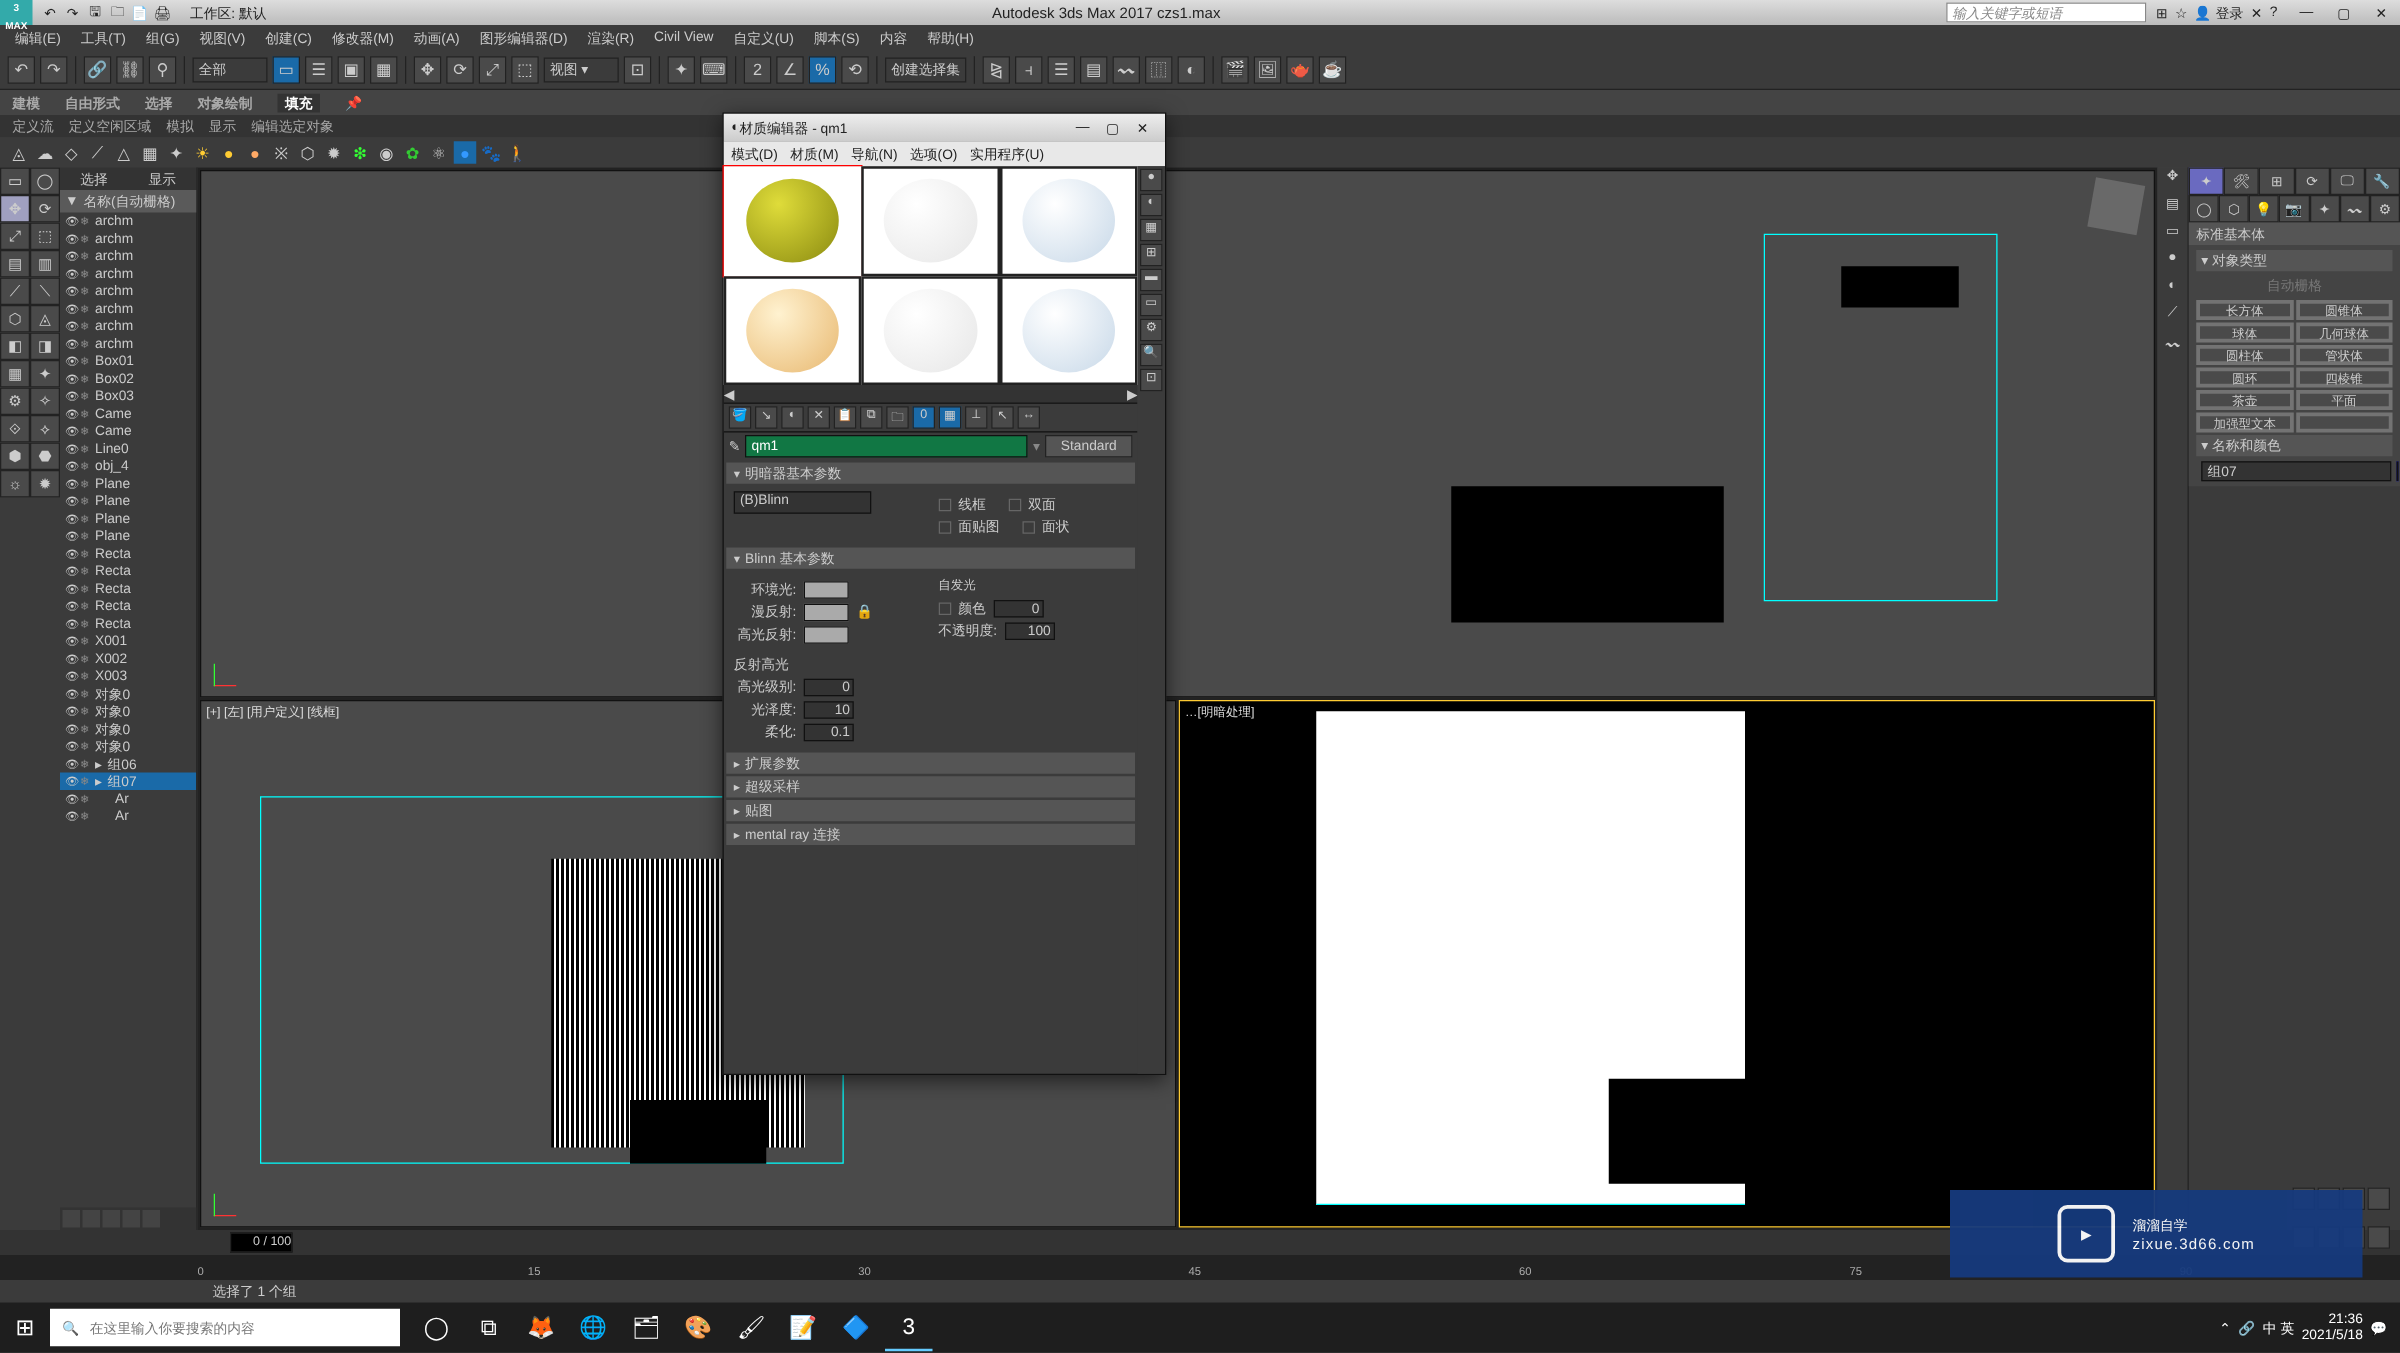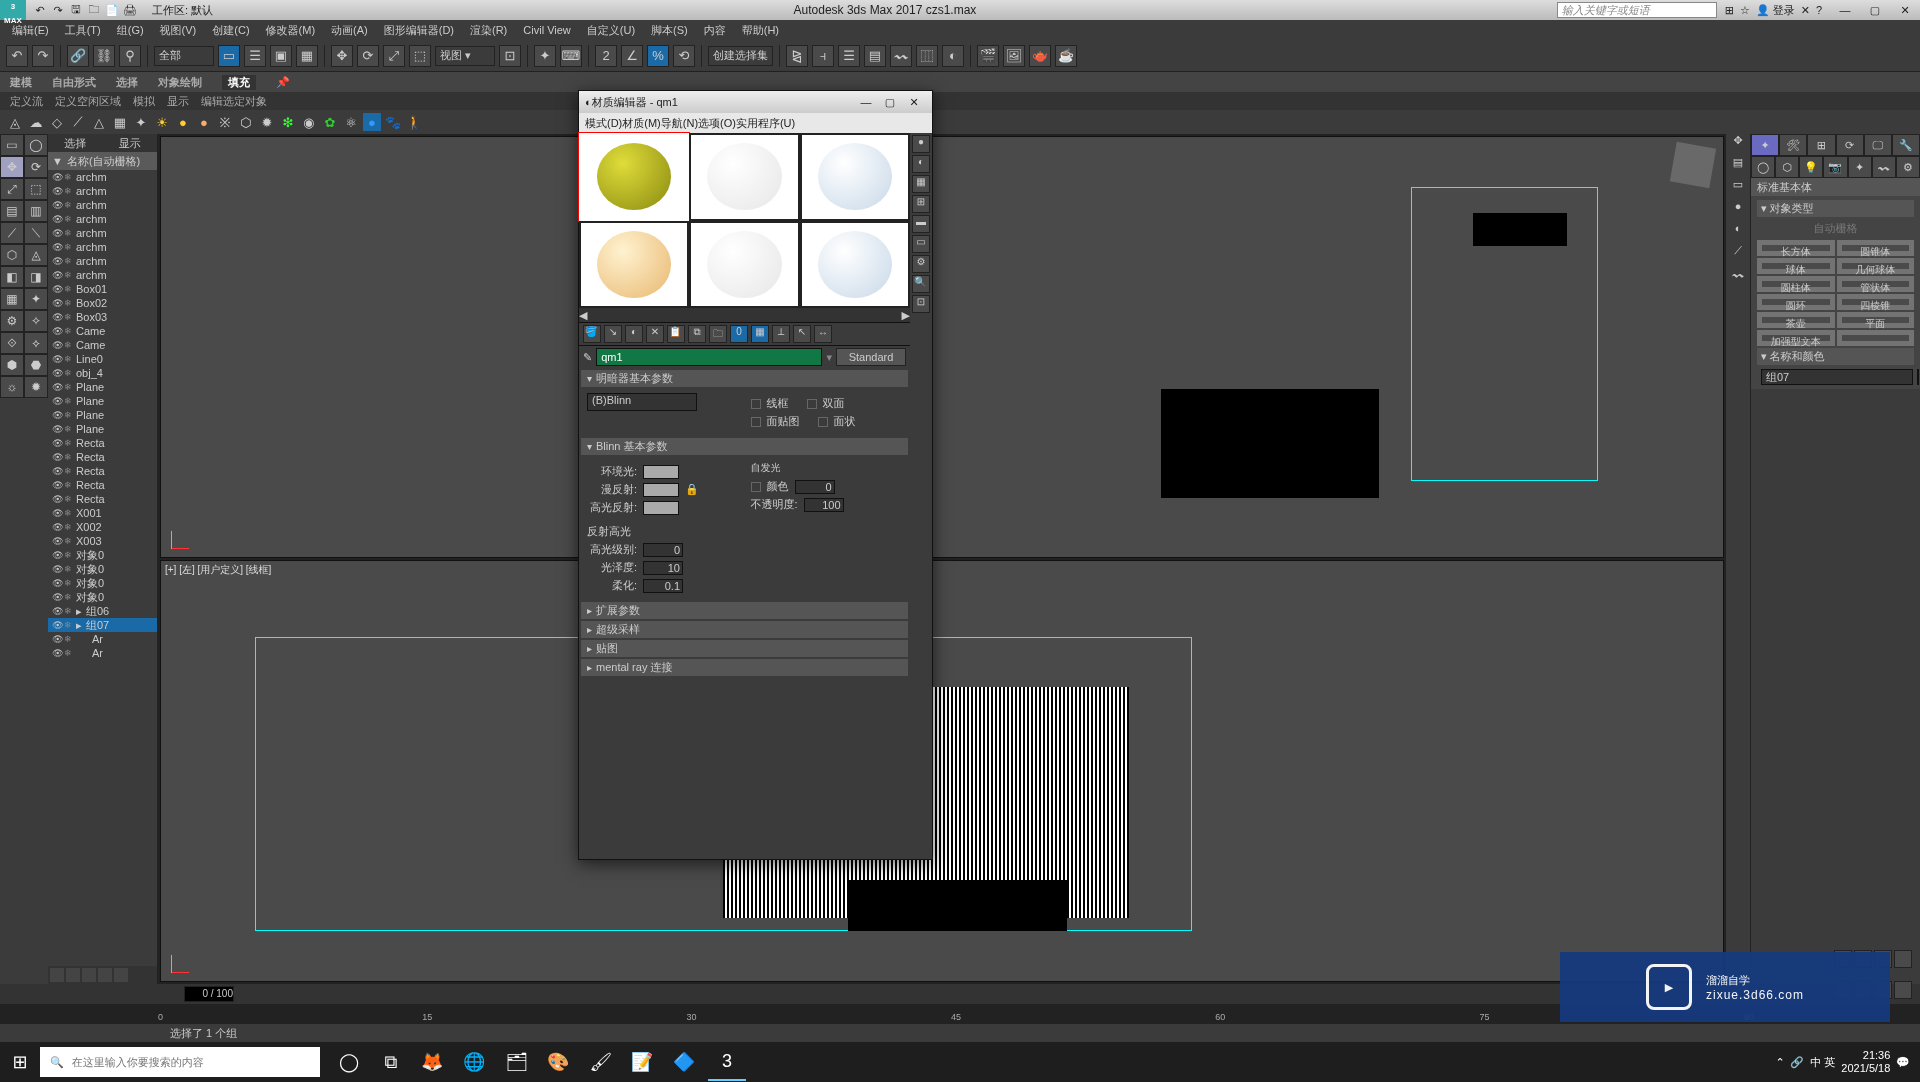--- a/index.html
+++ b/index.html
@@ -73,31 +73,31 @@
 .vp .axis::after  { content:""; position:absolute; width:1px; height:18px; background:#3f3; bottom:0; left:0; }
 
 
 .cmd { width:170px; background:#3b3b3b; border-left:1px solid #222; display:flex; flex-direction:column; }
 .cmd .tabs { height:22px; display:flex; }
 .cmd .tabs .t { flex:1; border:1px solid #222; display:flex; align-items:center; justify-content:center; background:#4a4a4a; }
 .cmd .hdr { height:18px; background:#555; padding:0 6px; display:flex; align-items:center; }
 .cmd .roll { background:#444; padding:2px 6px; }
 .cmd .roll .ttl { background:#555; padding:1px 4px; margin:2px 0; }
 .cmd .roll .btnrow { display:flex; gap:2px; margin:2px 0; }
-.cmd .roll .btnrow .b { flex:1; height:16px; background:#4a4a4a; border:5px solid #737373; text-align:center; font-size:10px; line-height:14px; }
+.cmd .roll .btnrow .b { flex:1; height:16px; background:#4a4a4a; border:3px solid #737373; text-align:center; font-size:10px; line-height:14px; }
 .cmd .nmcol { display:flex; align-items:center; gap:4px; padding:2px 4px; }
 .cmd .nmcol input { flex:1; height:16px; background:#333; border:1px solid #111; color:#ccc; padding:0 4px; }
 .cmd .nmcol .sw { width:20px; height:16px; background:#44f; border:1px solid #111; }
 
 
 .mated { position:absolute; left:578px; top:90px; width:355px; height:770px; background:#3b3b3b; border:1px solid #111; box-shadow:0 4px 16px rgba(0,0,0,.6); display:flex; flex-direction:column; z-index:50; }
 .mated .mt-title { height:22px; background:linear-gradient(#eee,#ccc); color:#222; display:flex; align-items:center; padding:0 6px; }
 .mated .mt-title .txt { flex:1; }
 .mated .mt-title .wc { width:24px; text-align:center; }
-.mated .mt-menu { height:20px; background:#e8e8e8; color:#222; display:flex; align-items:center; padding:0 6px; }
+.mated .mt-menu { height:20px; background:#e8e8e8; color:#222; display:flex; align-items:center; padding:0 6px; gap:10px; }
 .mated .mt-body { flex:1; display:flex; }
 .mated .mt-slots { flex:1; display:flex; flex-direction:column; }
 .mated .slotgrid { height:175px; display:flex; flex-wrap:wrap; background:#222; }
 .mated .slot { width:33.33%; height:50%; background:#fff; border:2px solid #222; position:relative; display:flex; align-items:center; justify-content:center; }
 .mated .slot.sel { border:2px solid #fff; outline:1px solid #f00; }
 .mated .ball { width:70%; height:80%; border-radius:50%; }
 .mated .side { width:22px; background:#3b3b3b; display:flex; flex-direction:column; gap:2px; padding:2px 0; align-items:center; }
 .mated .side .s { width:18px; height:18px; background:#4a4a4a; border:1px solid #222; font-size:10px; text-align:center; }
 .mated .mt-tool { height:24px; background:#3b3b3b; border-top:1px solid #111; border-bottom:1px solid #111; display:flex; align-items:center; padding:0 4px; gap:3px; }
 .mated .mt-tool .mtb { width:18px; height:18px; background:#4a4a4a; border:1px solid #222; font-size:10px; text-align:center; }
@@ -548,20 +548,26 @@
       </div>
     </div>
     <div class="vp-row">
       <div class="vp">
         <div class="lbl">[+] [左] [用户定义] [线框]</div>
         <div class="obj-cyan" style="left:6%;top:18%;width:60%;height:70%"></div>
         <div class="obj-light striped" style="left:36%;top:30%;width:26%;height:55%"></div>
         <div class="obj-dark" style="left:44%;bottom:12%;width:14%;height:12%"></div>
         <div class="axis"></div>
       </div>
+      <div class="vp sel" style="background:#000">
+        <div class="lbl">…[明暗处理]</div>
+        <div class="obj-light" style="left:14%;top:2%;width:44%;height:94%"></div>
+        <div class="obj-dark" style="left:44%;bottom:8%;width:20%;height:20%"></div>
+        <div style="position:absolute;left:14%;bottom:4%;width:44%;height:14%;border-bottom:1px solid #0ff"></div>
+      </div>
     </div>
   </div>
 
   <div style="width:24px;background:#3b3b3b">
     <div style="height:22px;text-align:center">✥</div>
     <div style="height:22px;text-align:center">▤</div>
     <div style="height:22px;text-align:center">▭</div>
     <div style="height:22px;text-align:center">●</div>
     <div style="height:22px;text-align:center">◐</div>
     <div style="height:22px;text-align:center">⟋</div>

